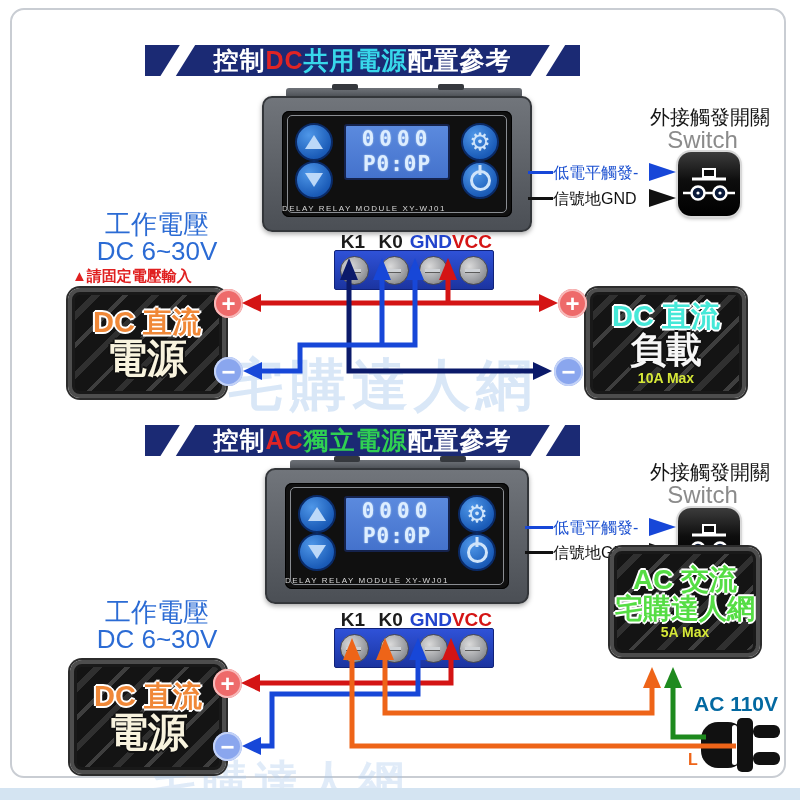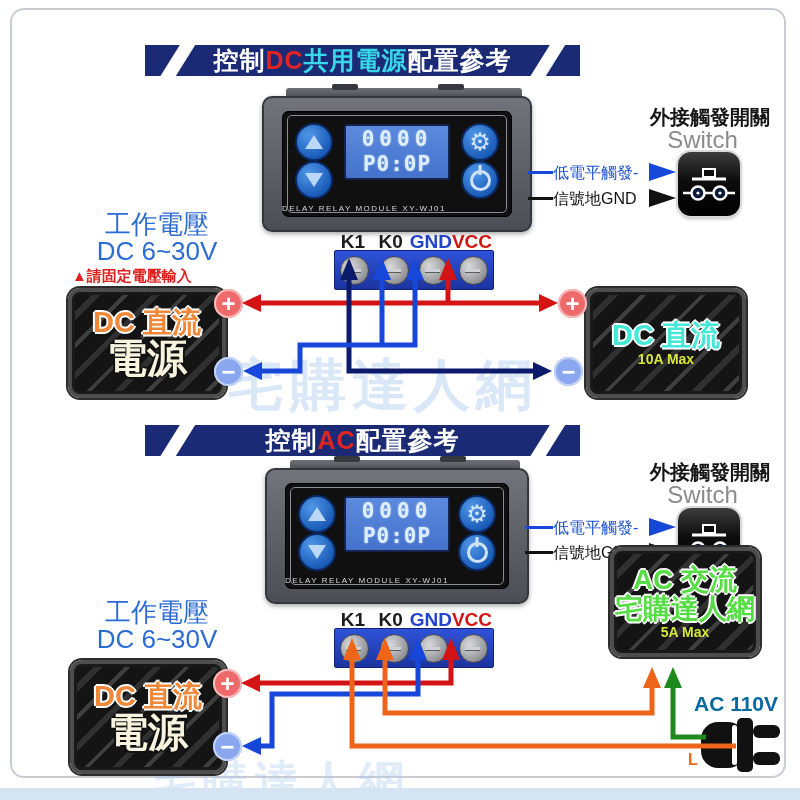--- a/index.html
+++ b/index.html
@@ -43,21 +43,21 @@
   .tlabels{display:flex;width:158px;font-size:19px;font-weight:bold;}
   .tlabels span{flex:1;text-align:center;}
   .tl-dark{color:#1c1c1c;} .tl-blue{color:#2244cc;} .tl-red{color:#d41414;}
   .tblock{width:158px;height:38px;background:linear-gradient(#2f52d8,#1b34a0);border:1px solid #10227a;border-radius:2px;
           display:flex;align-items:center;justify-content:space-around;}
   .screw{position:relative;width:27px;height:27px;border-radius:50%;border:1px solid #49494c;
          background:radial-gradient(circle at 35% 35%,#dadada,#9c9ea2 60%,#6e7074);}
   .screw::after{content:'';position:absolute;left:5px;top:12px;width:15px;height:3px;background:#cfd2d6;box-shadow:0 1px 0 #5a5a5a;}
 
   
-  .sw-title{font-size:20px;color:#161616;font-weight:700;text-align:center;white-space:nowrap;}
+  .sw-title{font-size:20px;color:#161616;font-weight:400;text-align:center;white-space:nowrap;}
   .sw-name{font-size:24px;color:#8b8b8b;text-align:center;}
   .sw-icon{border-radius:13px;background:linear-gradient(#3c3c3c,#0d0d0d 45%,#000);box-shadow:0 0 0 2px #d8d8d8, 0 2px 4px rgba(0,0,0,.4);}
   .lead-line{height:3px;} .lead-lbl{font-size:16px;white-space:nowrap;font-weight:500;}
   .lead-arrow{width:0;height:0;border-top:9px solid transparent;border-bottom:9px solid transparent;}
 
   
   .wv{color:#2b6bd4;font-size:26px;font-weight:500;text-align:center;white-space:nowrap;}
   .wv-note{color:#e02020;font-size:15px;font-weight:bold;white-space:nowrap;}
 
   
@@ -159,20 +159,21 @@
     <span class="screw"></span>
     <span class="screw"></span>
   </div>
 
   <div class="abs devbox" style="left:68px;top:288px;width:150px;height:102px;">
     <div class="ln rim-white" style="font-size:29px;color:#f08838;">DC 直流</div>
     <div class="ln rim-black" style="font-size:40px;color:#f8f3de;">電源</div>
   </div>
   <div class="abs devbox" style="left:586px;top:288px;width:152px;height:102px;">
     <div class="ln rim-white" style="font-size:29px;color:#45e8d8;">DC 直流</div>
+    <div class="ln rim-black" style="font-size:36px;color:#f6f6f6;">負載</div>
     <div class="max-lbl">10A Max</div>
   </div>
 
   <div class="abs pol plus" style="left:214px;top:289px;">
       <span>+</span>
     </div>
   <div class="abs pol minus" style="left:214px;top:357px;">
       <span>−</span>
     </div>
   <div class="abs pol plus" style="left:558px;top:289px;">
@@ -180,20 +181,21 @@
     </div>
   <div class="abs pol minus" style="left:554px;top:357px;">
       <span>−</span>
     </div>
 
   <div class="abs banner" style="left:145px;top:425px;">
     <i class="slash" style="left:26px;"></i>
     <i class="slash" style="right:26px;"></i>
     <span>控制 </span>
       <span class="c-red">AC</span>
+      <span class="c-green"> 獨立電源</span>
       <span>配置參考</span>
   </div>
 
   <div class="abs mod-strip" style="left:290px;top:460px;width:230px;height:10px;"></div>
   <div class="abs mod-tab" style="left:334px;top:456px;width:26px;height:6px;"></div>
   <div class="abs mod-tab" style="left:440px;top:456px;width:26px;height:6px;"></div>
   <div class="abs module" style="left:265px;top:468px;width:260px;height:132px;">
     <div class="panel">
       <div class="mbtn" style="left:13px;top:12px;">
           <span class="tri up"></span>

